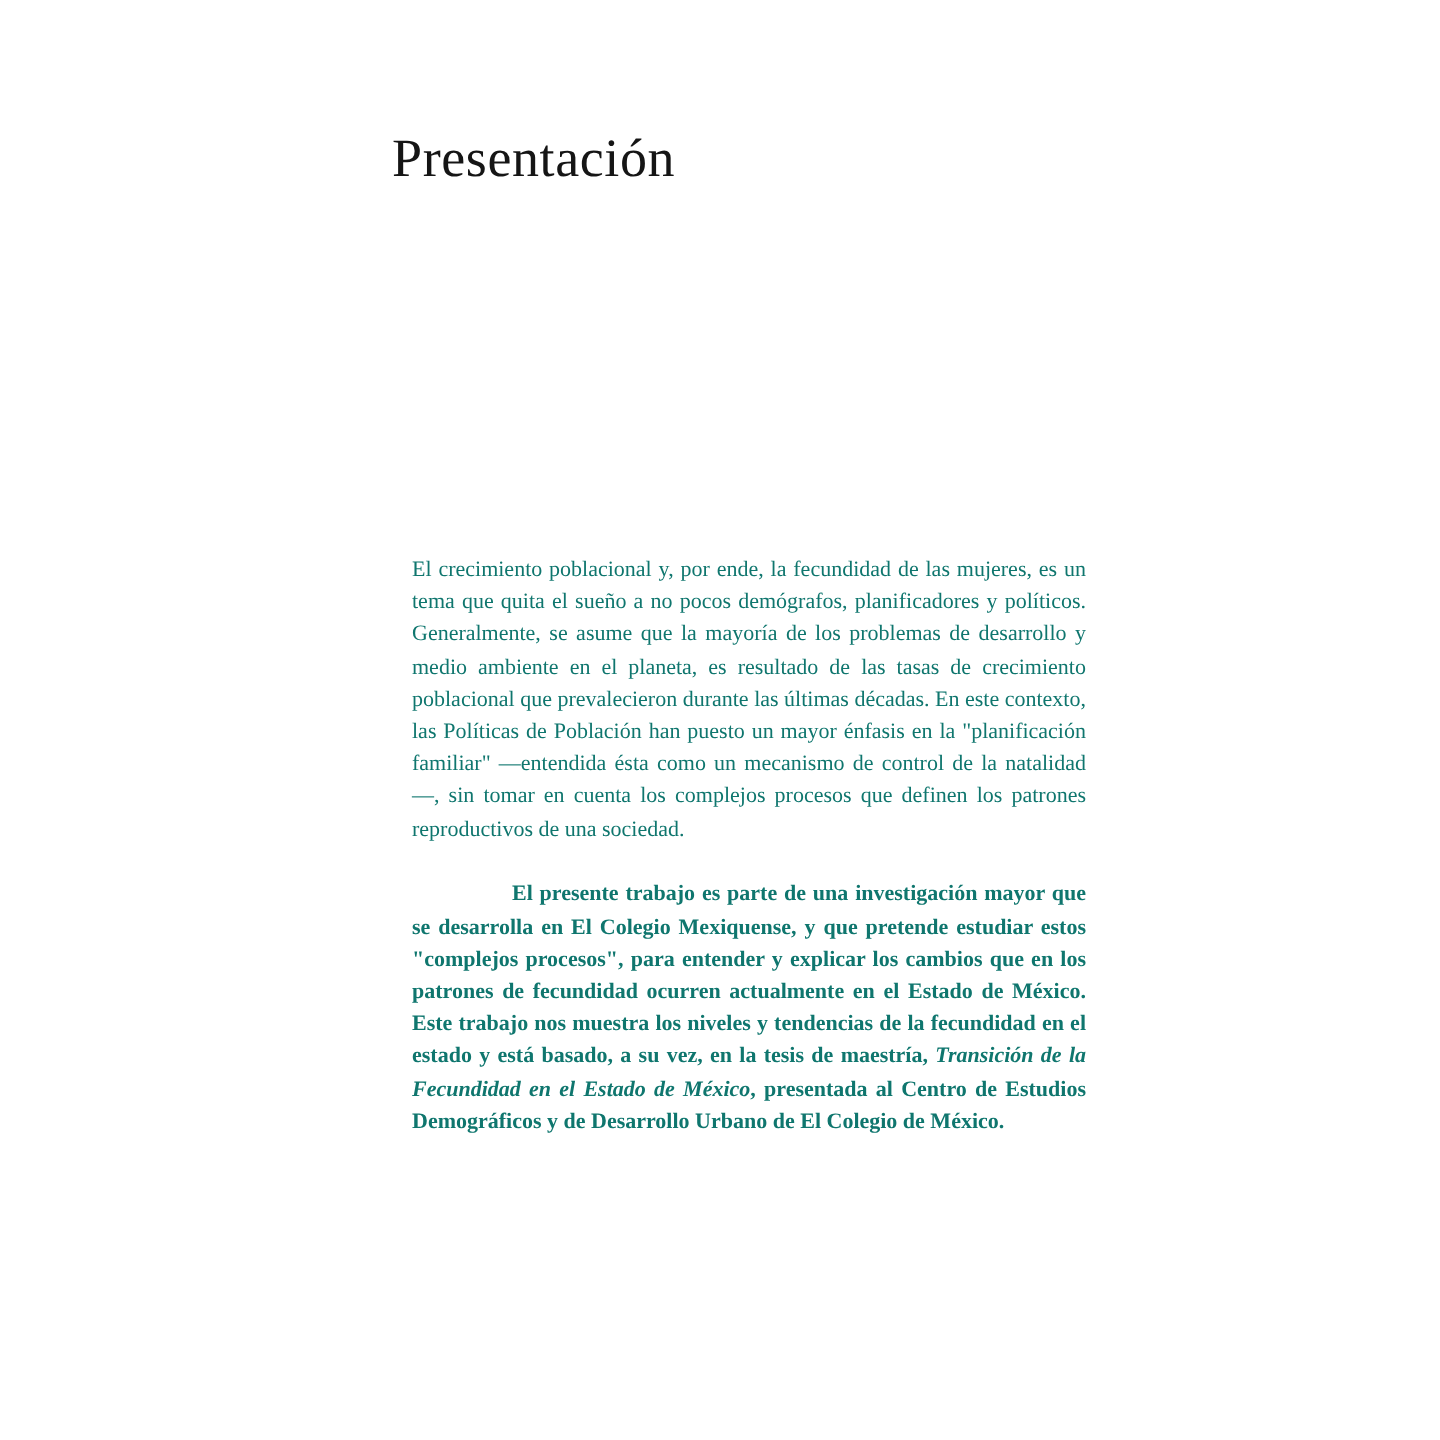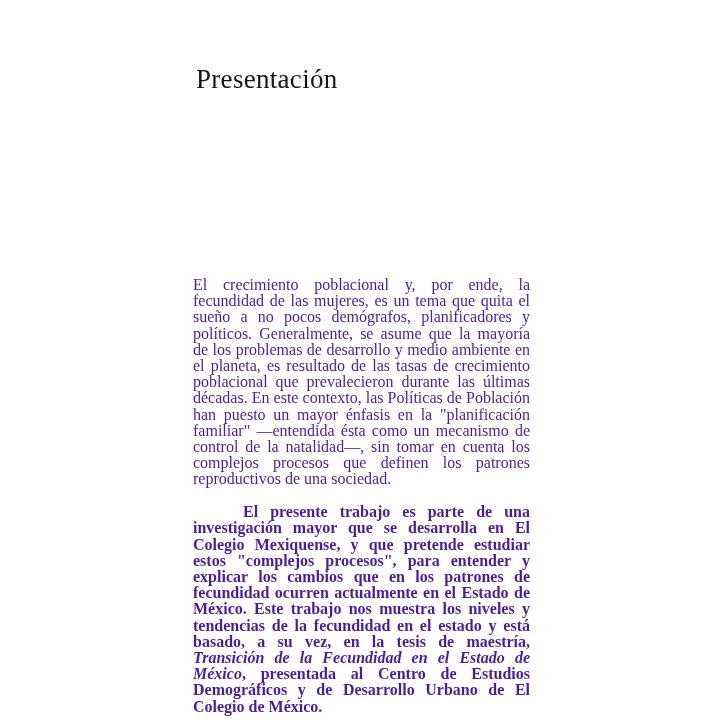--- a/index.html
+++ b/index.html
@@ -26,27 +26,27 @@
       left: 196px;
       top: 64px;
       font-size: 27px;
       font-weight: normal;
       letter-spacing: 0.3px;
       margin: 0;
       color: #151515;
     }
     .body-text {
       position: absolute;
-      left: 193px;
+      left: 206px;
       top: 277px;
       width: 337px;
-      font-size: 16px;
+      font-size: 11px;
       line-height: 16.2px;
       text-align: justify;
-      color: #4c1d95;
+      color: #0f766e;
     }
     .body-text p {
       margin: 0;
     }
     .body-text p + p {
       margin-top: 16.5px;
       text-indent: 50px;
       font-weight: bold;
     }
     .body-text em {

